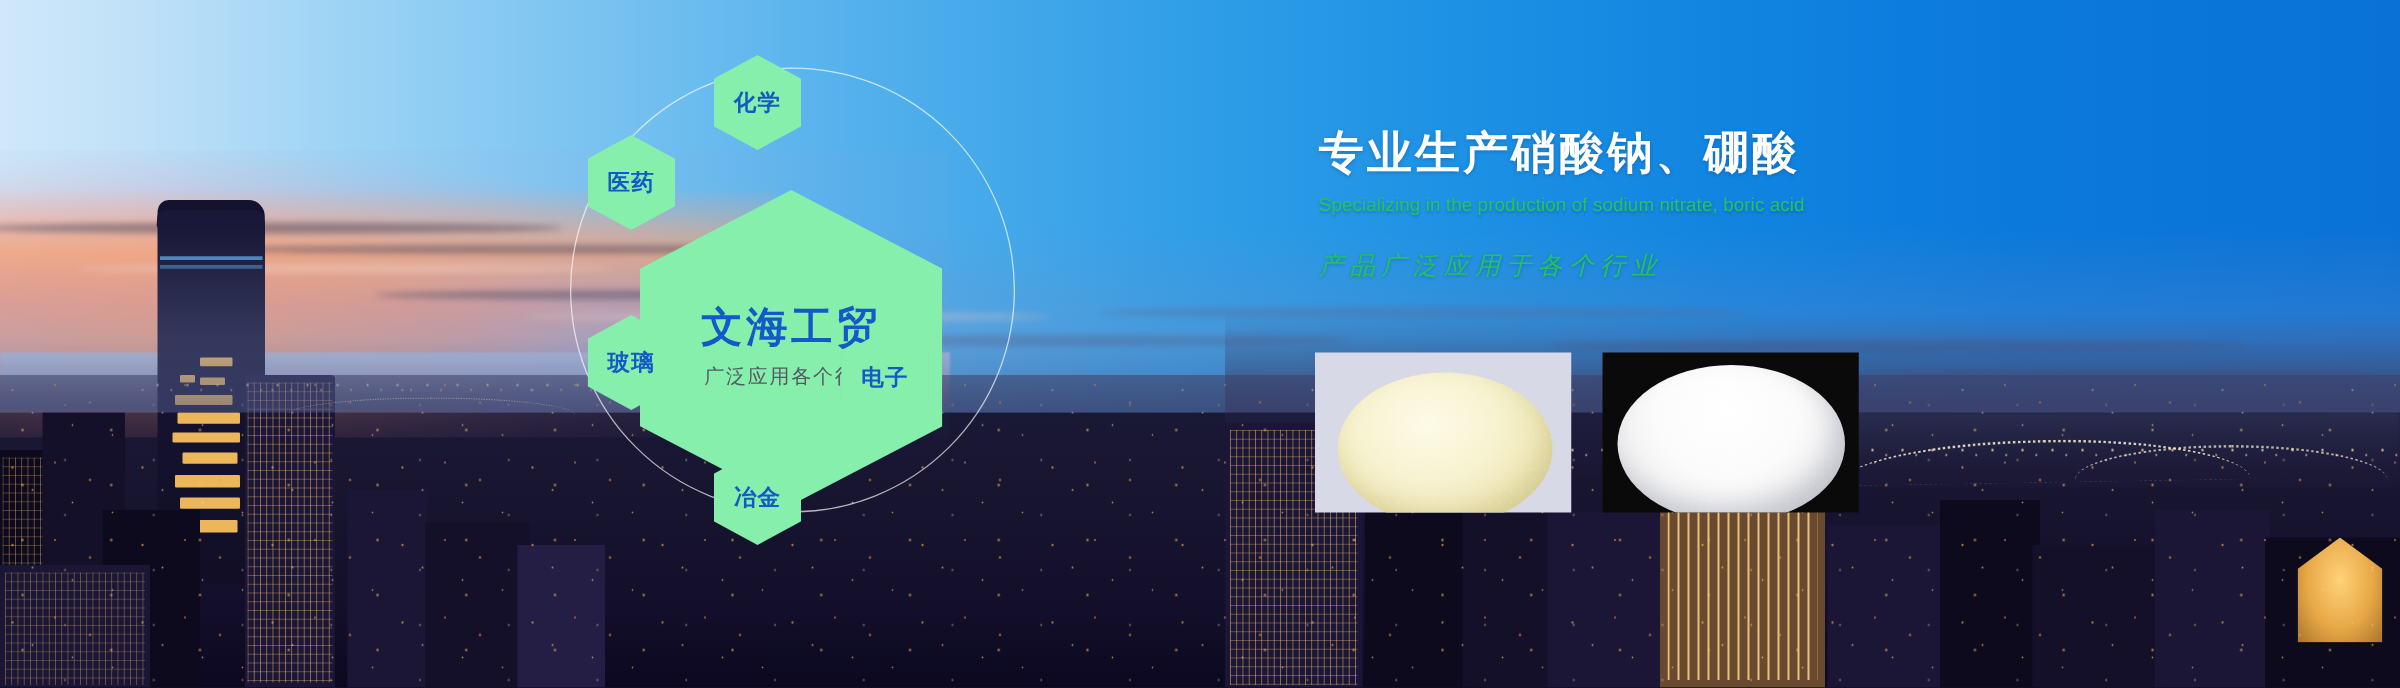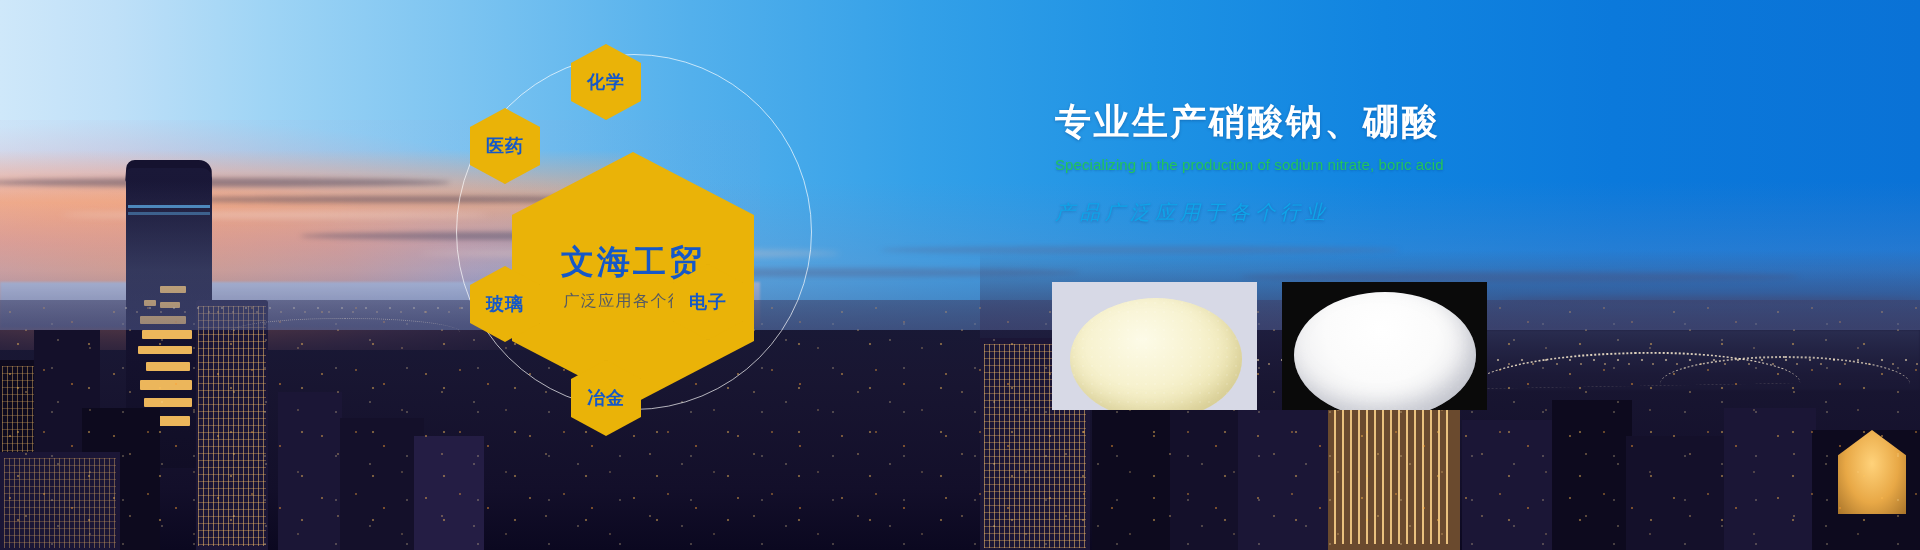--- a/index.html
+++ b/index.html
@@ -169,21 +169,21 @@
   .hex-wrap {
     position:absolute; left:430px; top:22px; width:420px; height:420px;
   }
   .ring {
     position:absolute; left:26px; top:32px; width:356px; height:356px;
     border-radius:50%;
     border:1.6px solid rgba(255,255,255,0.68);
   }
   .hex {
     position:absolute;
-    background:#eab308;
+    background:#86efac;
     clip-path:polygon(50% 0%, 100% 25%, 100% 75%, 50% 100%, 0% 75%, 0% 25%);
     display:flex; align-items:center; justify-content:center;
     flex-direction:column;
     box-shadow:0 2px 10px rgba(20,40,90,0.18);
   }
   .hex-center {
     left:82px; top:130px; width:242px; height:252px;
   }
   .hex-center .c-title {
     font-size:33px; font-weight:700; color:#1558c8;
@@ -196,40 +196,40 @@
     width:70px; height:76px;
   }
   .hex-sat span {
     font-size:18px; font-weight:700; color:#1558c8;
     letter-spacing:1px; line-height:1;
   }
   .sat-top    { left:141px; top:22px;  }
   .sat-tr     { left:243px; top:86px;  }
   .sat-br     { left:243px; top:242px; }
   .sat-bottom { left:141px; top:338px; }
-  .sat-bl     { left:40px;  top:244px; }
+  .sat-bl     { left:40px;  top:230px; }
   .sat-tl     { left:40px;  top:86px;  }
 
   
   .copy { position:absolute; left:1055px; top:100px; width:680px; }
   .headline {
     font-size:36px; font-weight:700; color:#ffffff;
     letter-spacing:2.5px; line-height:1.24;
     text-shadow:0 1px 3px rgba(10,50,110,0.35);
     white-space:nowrap;
   }
   .subline {
     margin-top:11px;
     font-size:15px; color:#22c55e; font-weight:400;
     letter-spacing:0.1px; white-space:nowrap;
     text-shadow:0 1px 2px rgba(10,50,110,0.3);
   }
   .tagline {
     margin-top:26px;
-    font-size:20px; color:#0ea5e9; font-style:italic; font-weight:400;
+    font-size:20px; color:#22c55e; font-style:italic; font-weight:400;
     letter-spacing:5px; white-space:nowrap;
     font-family:"Liberation Serif","DejaVu Serif",serif;
     text-shadow:0 1px 3px rgba(10,50,110,0.35);
     opacity:0.97;
   }
 
   
   .photos { position:absolute; left:1052px; top:282px; }
   .photo {
     position:absolute; top:0; width:205px; height:128px;

